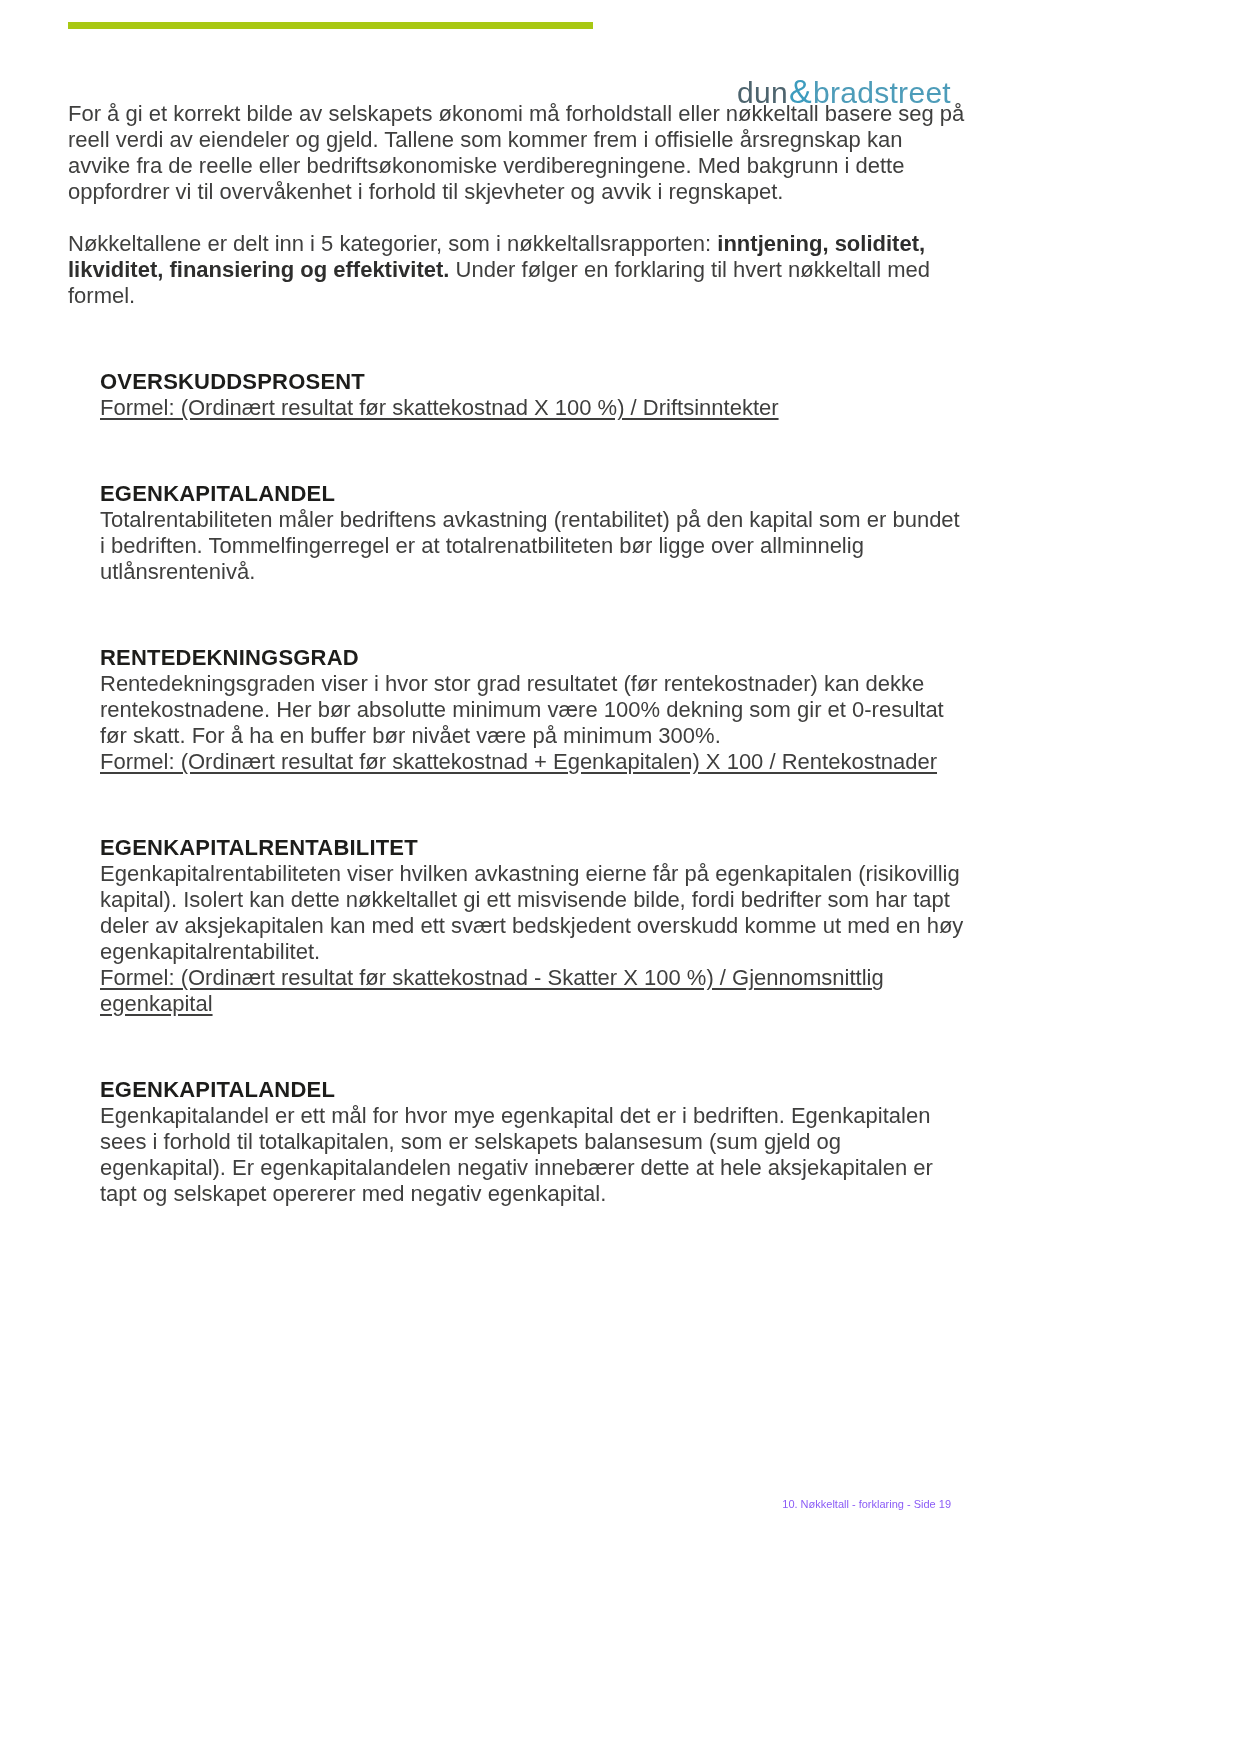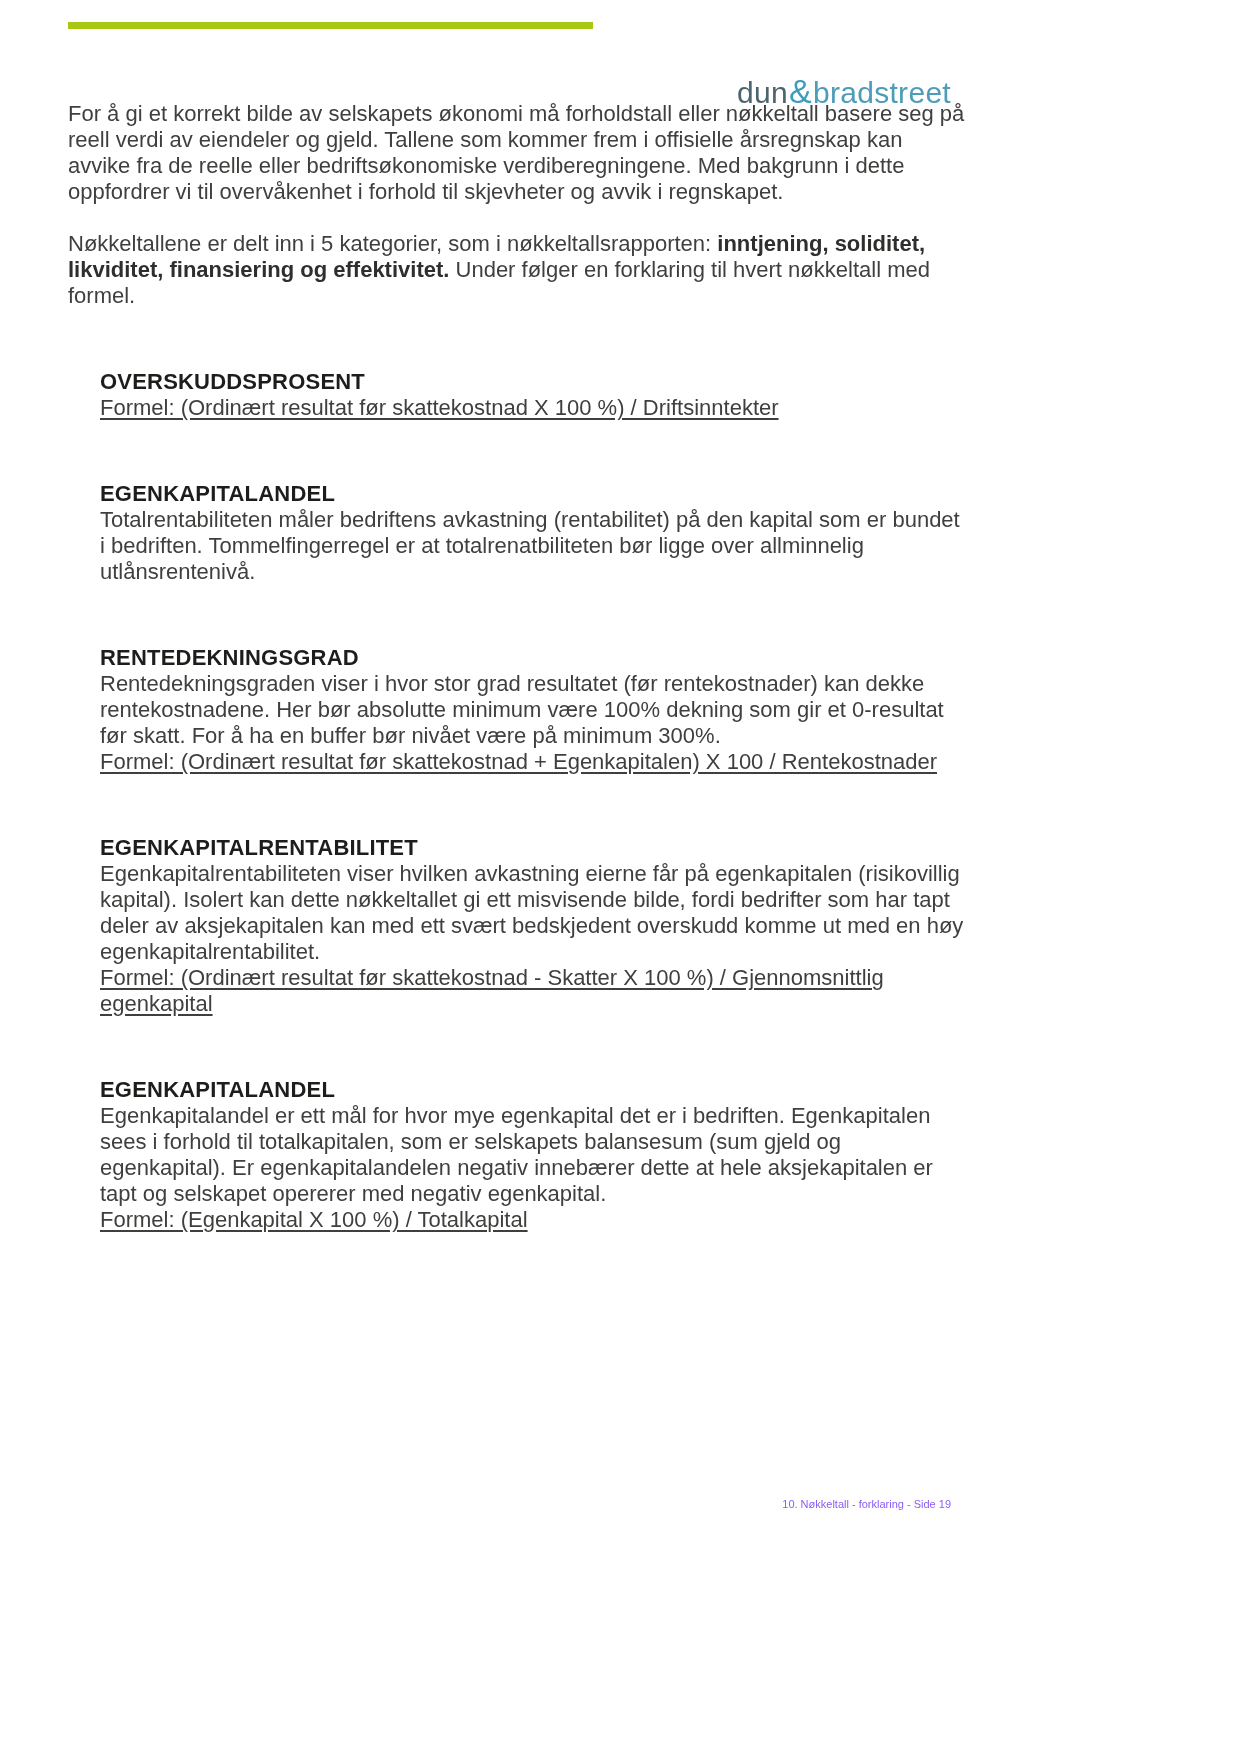--- a/index.html
+++ b/index.html
@@ -123,20 +123,19 @@
 
     <section class="kpi-section">
       <h2>EGENKAPITALRENTABILITET</h2>
       <p>Egenkapitalrentabiliteten viser hvilken avkastning eierne får på egenkapitalen (risikovillig kapital). Isolert kan dette nøkkeltallet gi ett misvisende bilde, fordi bedrifter som har tapt deler av aksjekapitalen kan med ett svært bedskjedent overskudd komme ut med en høy egenkapitalrentabilitet.</p>
       <p class="formula">Formel: (Ordinært resultat før skattekostnad - Skatter X 100 %) / Gjennomsnittlig egenkapital</p>
     </section>
 
     <section class="kpi-section">
       <h2>EGENKAPITALANDEL</h2>
       <p>Egenkapitalandel er ett mål for hvor mye egenkapital det er i bedriften. Egenkapitalen sees i forhold til totalkapitalen, som er selskapets balansesum (sum gjeld og egenkapital). Er egenkapitalandelen negativ innebærer dette at hele aksjekapitalen er tapt og selskapet opererer med negativ egenkapital.</p>
-      <p class="formula">Formel: (Egenkapital X 100 %) / Totalkapital</p>
     </section>
 
   </div>
 
   <div class="footer">10. Nøkkeltall - forklaring - Side 19</div>
 
 </div>
 
 </body></html>

